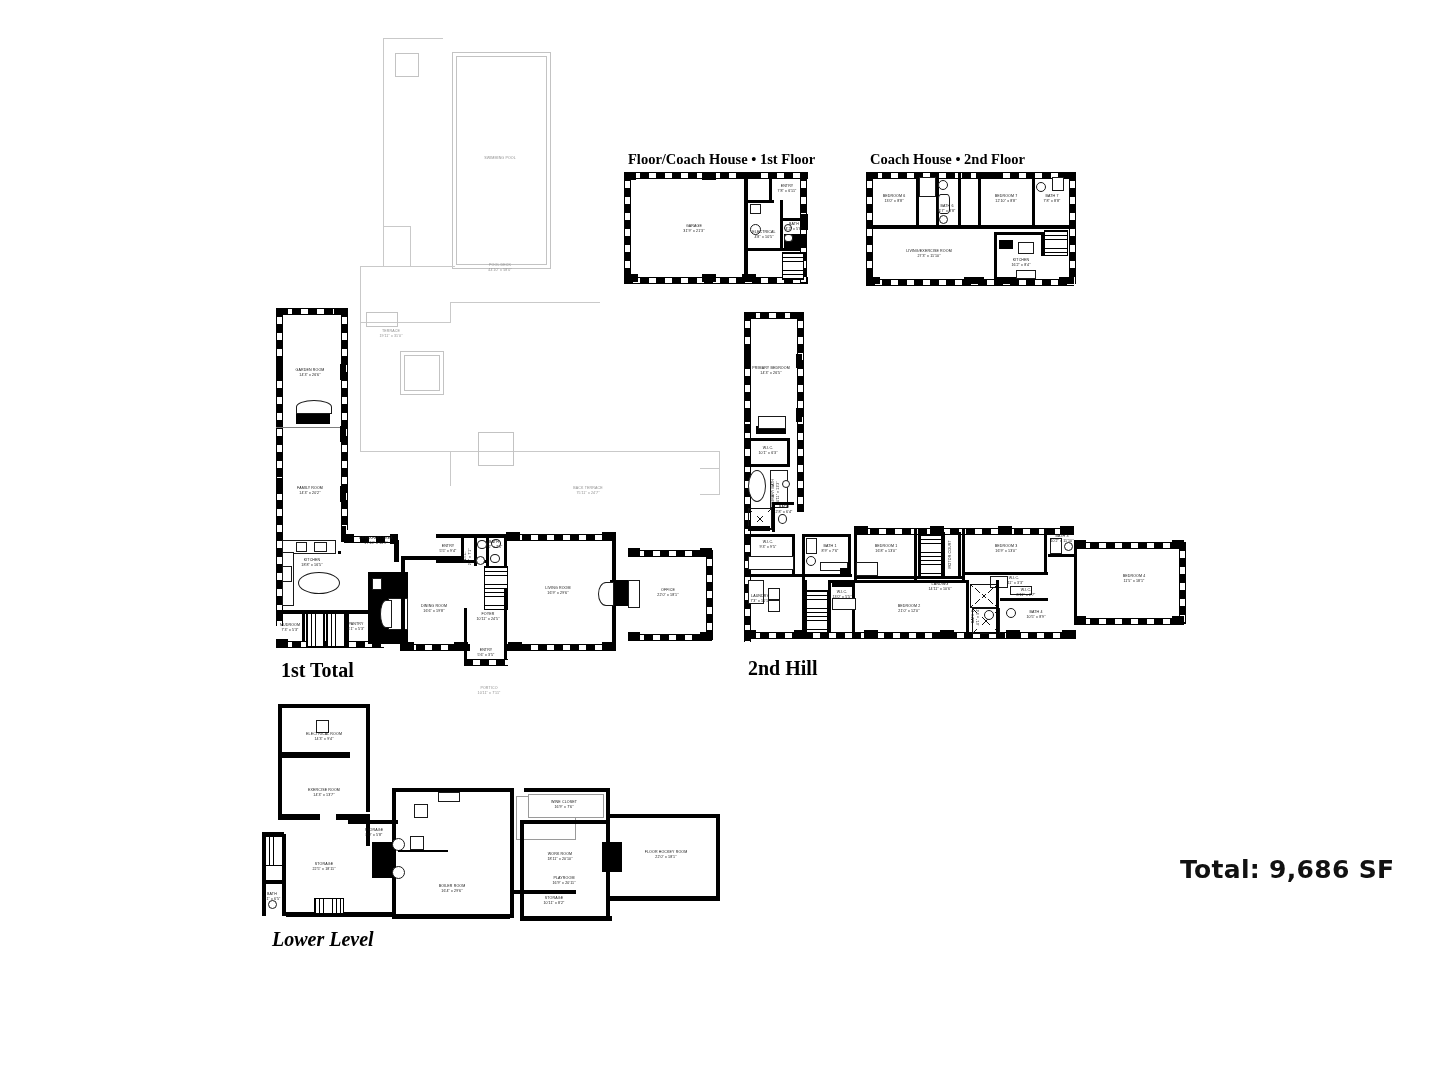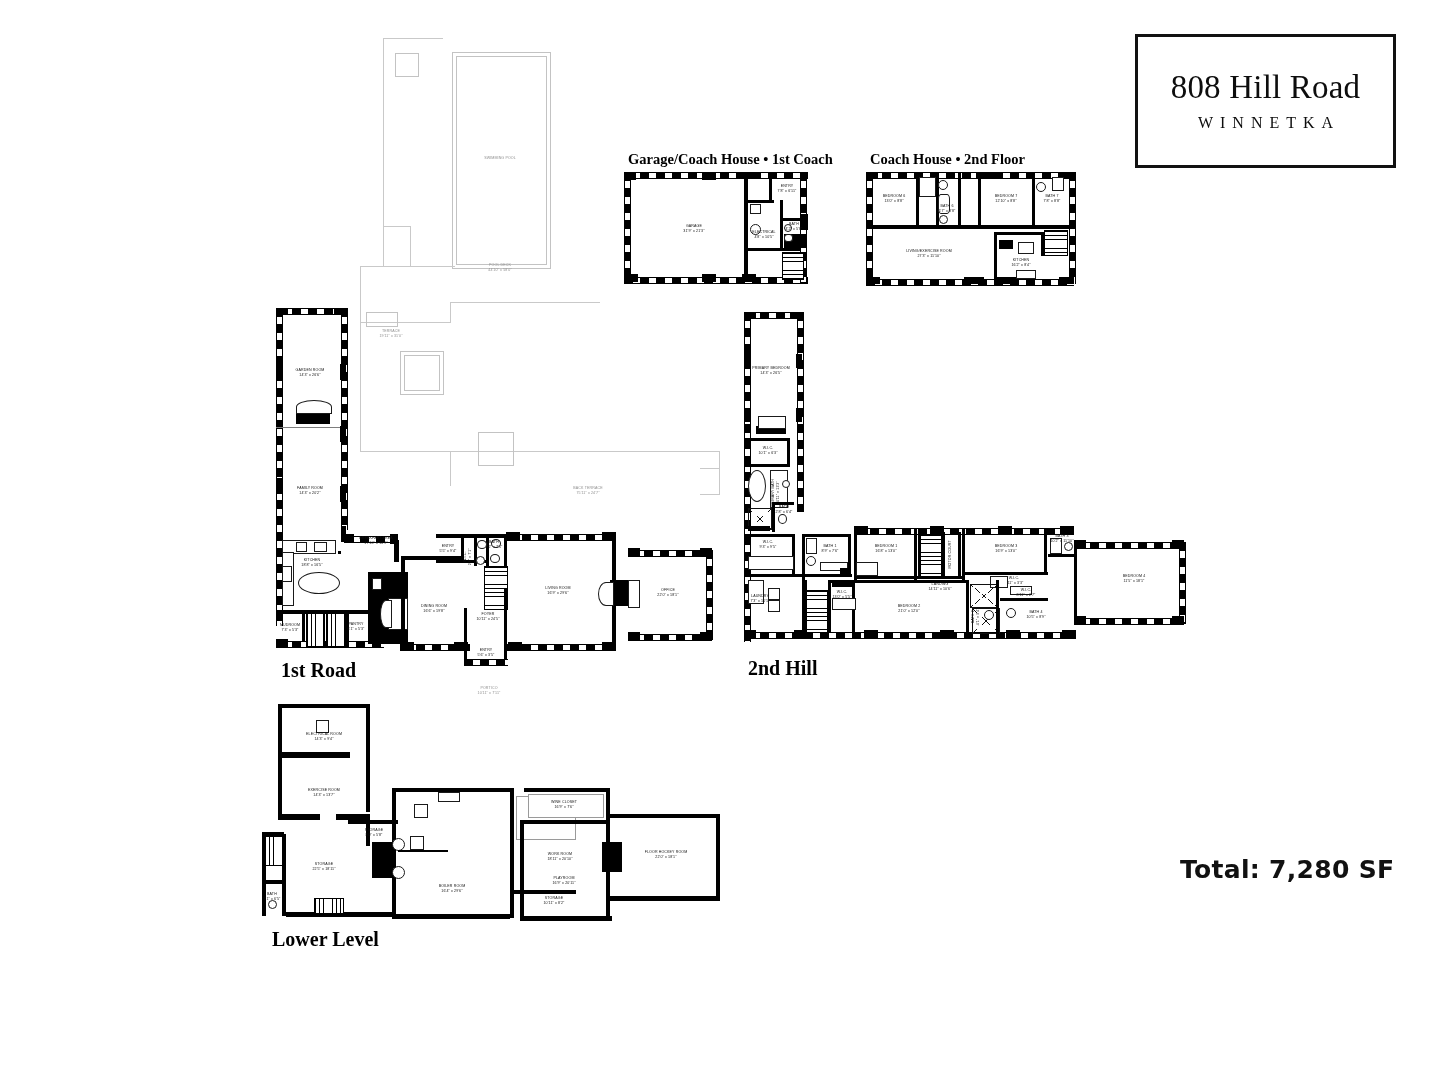--- a/index.html
+++ b/index.html
@@ -96,32 +96,28 @@
   .xbox{position:absolute;border:.8px solid #111;
         background:
           linear-gradient(to top right,transparent 49.3%,#111 49.3%,#111 50.7%,transparent 50.7%),
           linear-gradient(to top left ,transparent 49.3%,#111 49.3%,#111 50.7%,transparent 50.7%);}
 </style>
 </head>
 <body>
 
 <div class="sheet">
 
-  <div id="logo-plate">
-    <div class="addr">808 Hill Road</div>
-    <div class="town">WINNETKA</div>
-  </div>
-
-  <div id="total-sf">Total: 7,280 SF</div>
-
-  <div class="sec-head" style="left:628px;top:151px;">Garage/Coach House • 1st Coach</div>
+
+  <div id="total-sf">Total: 9,686 SF</div>
+
+  <div class="sec-head" style="left:628px;top:151px;">Floor/Coach House • 1st Floor</div>
   <div class="sec-head" style="left:870px;top:151px;">Coach House • 2nd Floor</div>
-  <div class="floor-label" style="left:281px;top:659px;">1st Road</div>
+  <div class="floor-label" style="left:281px;top:659px;">1st Total</div>
   <div class="floor-label" style="left:748px;top:657px;">2nd Hill</div>
-  <div class="floor-label" style="left:272px;top:928px;">Lower Level</div>
+  <div class="floor-label" style="left:272px;top:928px;font-style:italic;">Lower Level</div>
 
   <div class="plan">
     <div class="o" style="left:452px;top:52px;width:97px;height:215px;"></div>
     <div class="o" style="left:456px;top:56px;width:89px;height:207px;"></div>
     <div class="rm gy" style="left:500px;top:156px;">
       <span class="n">SWIMMING POOL</span>
       <span class="d"></span>
     </div>
     <div class="rm gy" style="left:500px;top:263px;">
       <span class="n">POOL DECK</span>

